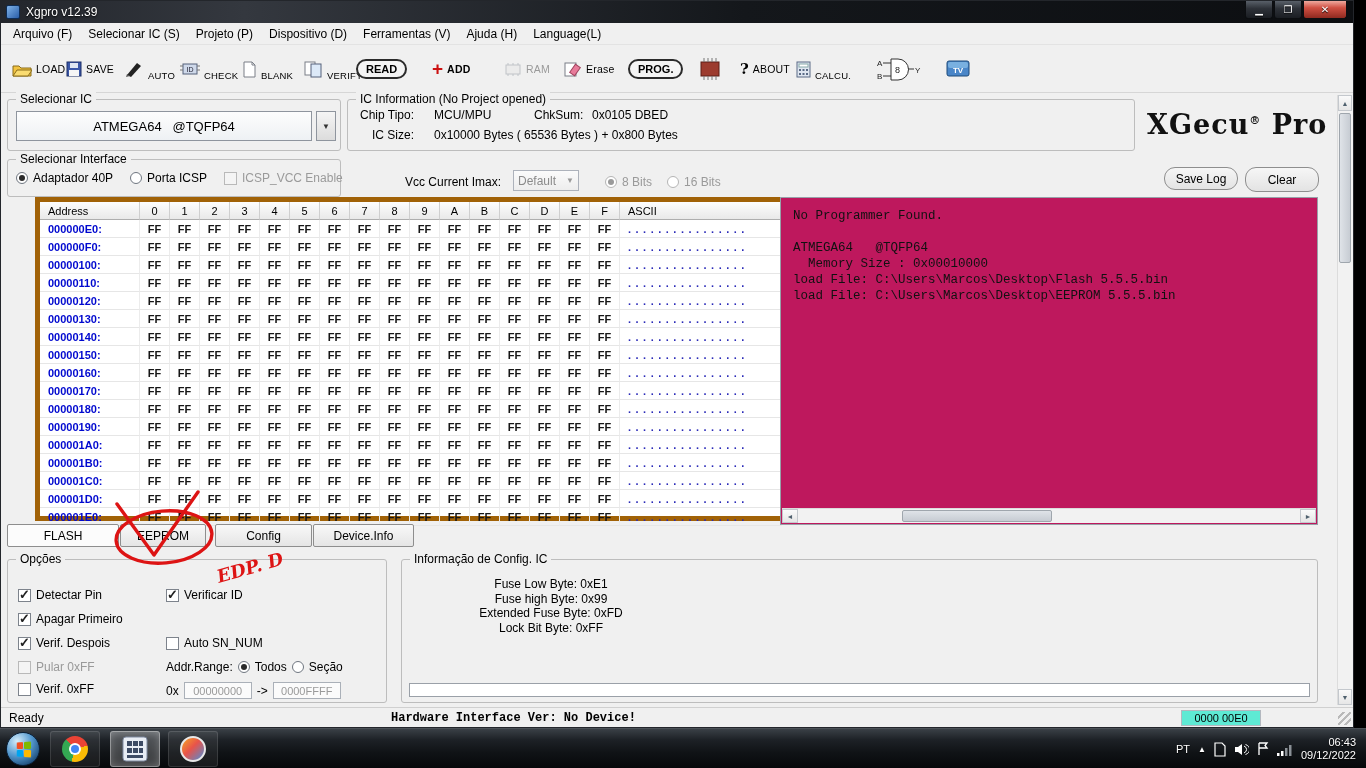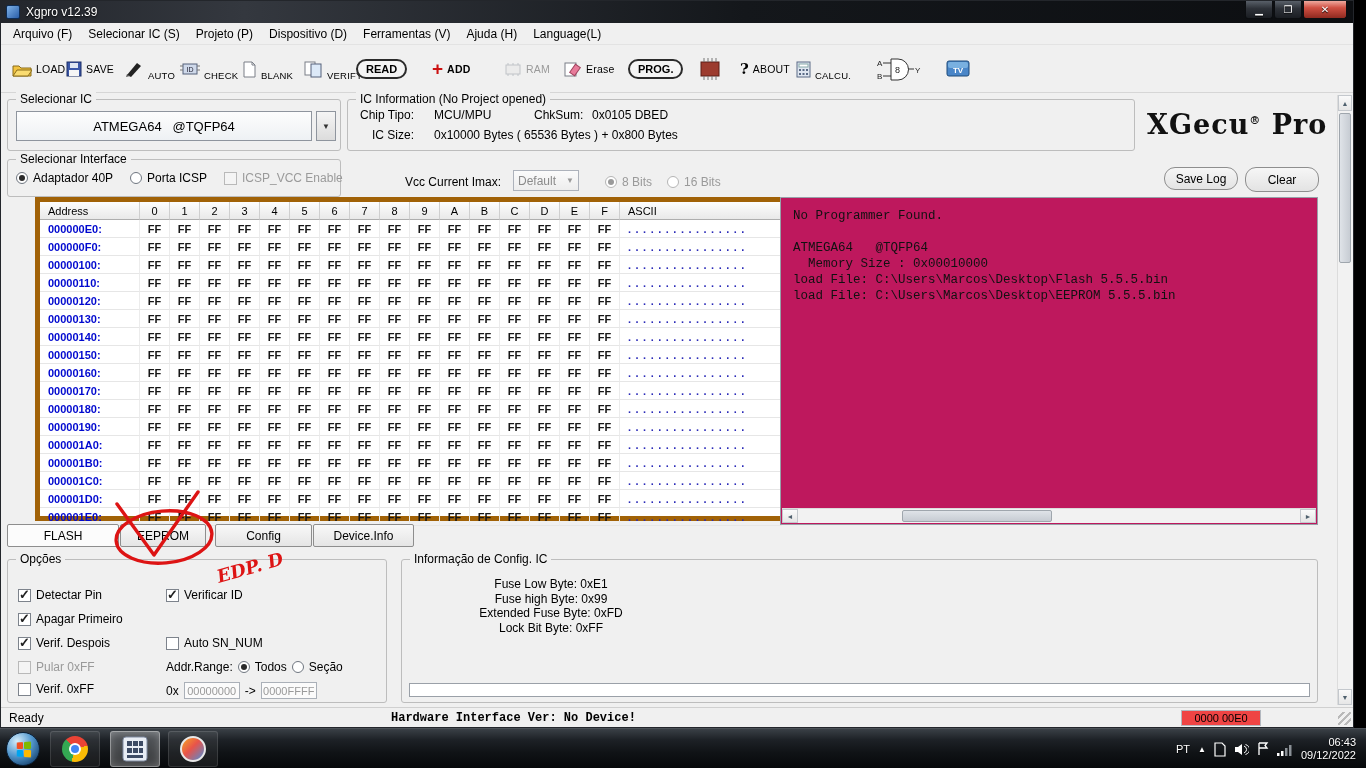--- a/index.html
+++ b/index.html
@@ -76,30 +76,30 @@
   
   .tab { position:absolute; top:523px; height:23px; display:flex; align-items:center; justify-content:center; background:linear-gradient(#f8f8f8,#e5e5e5); border:1px solid #8e8e8e; border-radius:2px; font-size:12px; }
   .tab.active { background:#fcfcfc; }
 
   
   .log-panel { position:absolute; left:779px; top:196px; width:538px; height:328px; background:#be185d; border:1px solid #98a0a8; }
   .log-lines { padding:10px 12px; font-family:"Liberation Mono",monospace; font-size:12.5px; line-height:16px; white-space:pre; color:#111; }
 
   
   .opt-label { font-size:12px; }
-  .range-input { width:56px; height:17px; border:1px solid #aab0b8; background:#fbfbfb; color:#9a9a9a; font-size:11px; text-align:center; font-family:"Liberation Sans",sans-serif; }
+  .range-input { width:68px; height:17px; border:1px solid #aab0b8; background:#fbfbfb; color:#9a9a9a; font-size:11px; text-align:center; font-family:"Liberation Sans",sans-serif; }
 
   .cfg-lines { position:absolute; left:420px; top:576px; width:260px; text-align:center; font-size:12px; line-height:14.5px; }
   .cfg-bar { position:absolute; left:408px; top:682px; width:901px; height:14px; border:1px solid #9aa0a8; background:#fff; }
 
   
   .statusbar { position:absolute; left:0; bottom:0; width:100%; height:20px; background:#f0f0f0; border-top:1px solid #d0d0d0; }
   .sb-ready { position:absolute; left:8px; top:3px; }
   .sb-hw { position:absolute; left:390px; top:3px; font-family:"Liberation Mono",monospace; font-weight:bold; font-size:12px; }
-  .sb-addr { position:absolute; right:92px; top:2px; width:80px; height:16px; border:1px solid #b3b8bf; background:#ef4444; display:flex; align-items:center; justify-content:center; font-size:11px; }
+  .sb-addr { position:absolute; right:92px; top:2px; width:80px; height:16px; border:1px solid #b3b8bf; background:#5eead4; display:flex; align-items:center; justify-content:center; font-size:11px; }
   .grip { position:absolute; right:2px; bottom:2px; width:13px; height:13px;
     background:repeating-linear-gradient(135deg,transparent 0 3px,#b9b9b9 3px 5px); }
 
   
   .win-sb { position:absolute; right:1px; top:94px; width:15px; height:610px; background:#f2f2f2; border-left:1px solid #dcdcdc; }
 
   
   .annot { position:absolute; left:0; top:0; width:1354px; height:728px; pointer-events:none; }
 
   

